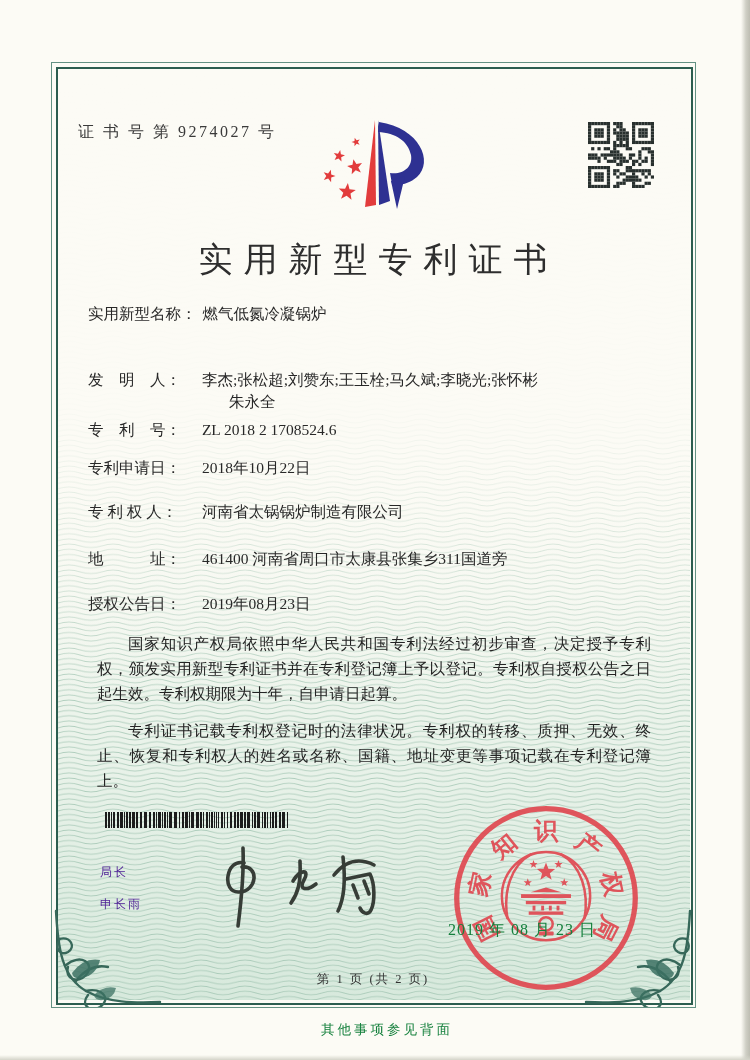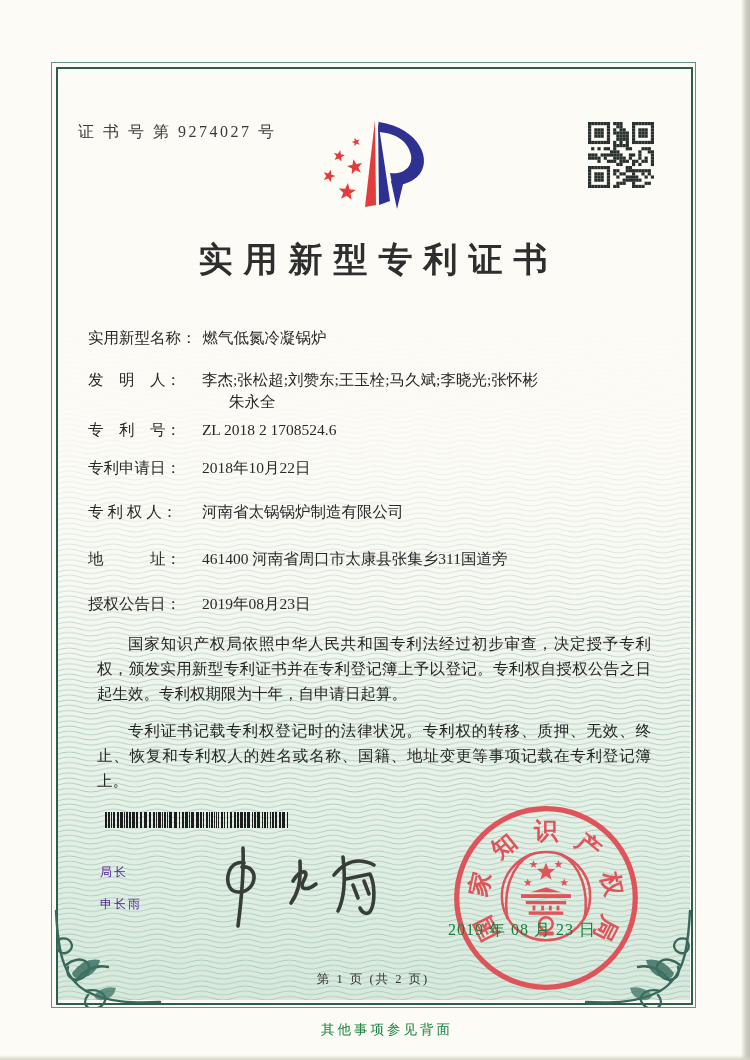--- a/index.html
+++ b/index.html
@@ -14,21 +14,21 @@
     background:linear-gradient(180deg,rgba(252,251,245,1) 0%,rgba(252,251,245,.96) 36%,rgba(252,251,245,0) 68%);}
   
   .border-outer{left:51px;top:62px;width:643px;height:944px;border:1.5px solid #639183;}
   .border-inner{left:56px;top:67px;width:633px;height:934px;border:2.5px solid #2c5d4f;}
   .scan-edge{right:0;top:0;width:9px;height:1060px;
     background:linear-gradient(90deg,rgba(210,210,200,0) 0%,#cfcfc5 55%,#bdbdb2 100%);}
   .scan-edge-bottom{left:0;bottom:0;width:750px;height:5px;
     background:linear-gradient(180deg,rgba(210,210,200,0),#d4d4c9);}
   
   .cert-no{left:78px;top:122px;font-size:16px;letter-spacing:2.5px;color:#3a3a3a;}
-  .title{left:56px;top:237px;width:634px;text-align:center;font-size:34px;font-weight:bold;
+  .title{left:56px;top:237px;width:634px;text-align:center;font-size:34px;font-weight:normal;
          letter-spacing:11px;padding-left:11px;box-sizing:border-box;color:#2e2e2e;}
   .row{left:88px;width:580px;font-size:15.5px;color:#282828;}
   .row .lbl{display:inline-block;min-width:108px;}
   .row .val{margin-left:2px;}
   .cont{left:197px;font-size:15.5px;margin-left:32px;}
   .paras{left:85px;top:619px;width:578px;font-size:15.5px;line-height:25px;
          text-align:justify;color:#242424;}
   .paras p{margin:12px;text-indent:2em;}
   .signer{left:100px;font-size:12px;color:#4c1d95;letter-spacing:2px;}
   .footer-page{left:56px;top:971px;width:634px;text-align:center;font-size:12.5px;letter-spacing:2px;color:#333;}
@@ -329,21 +329,21 @@
         <rect x="28.29" y="62.86" width="3.19" height="3.19"></rect>
         <rect x="44.00" y="62.86" width="3.19" height="3.19"></rect>
         <rect x="47.14" y="62.86" width="3.19" height="3.19"></rect>
         <rect x="50.29" y="62.86" width="3.19" height="3.19"></rect>
         <rect x="53.43" y="62.86" width="3.19" height="3.19"></rect>
       </g>
   </svg>
 
   <div class="abs title">实用新型专利证书</div>
 
-  <div class="abs row" style="top:328px">
+  <div class="abs row" style="top:304px">
     <span class="lbl">实用新型名称：</span>
     <span class="val">燃气低氮冷凝锅炉</span>
   </div>
   <div class="abs row" style="top:370px">
     <span class="lbl">发　明　人：</span>
     <span class="val">李杰;张松超;刘赞东;王玉栓;马久斌;李晓光;张怀彬</span>
   </div>
   <div class="abs cont" style="top:392px">朱永全</div>
   <div class="abs row" style="top:420px">
     <span class="lbl">专　利　号：</span>

